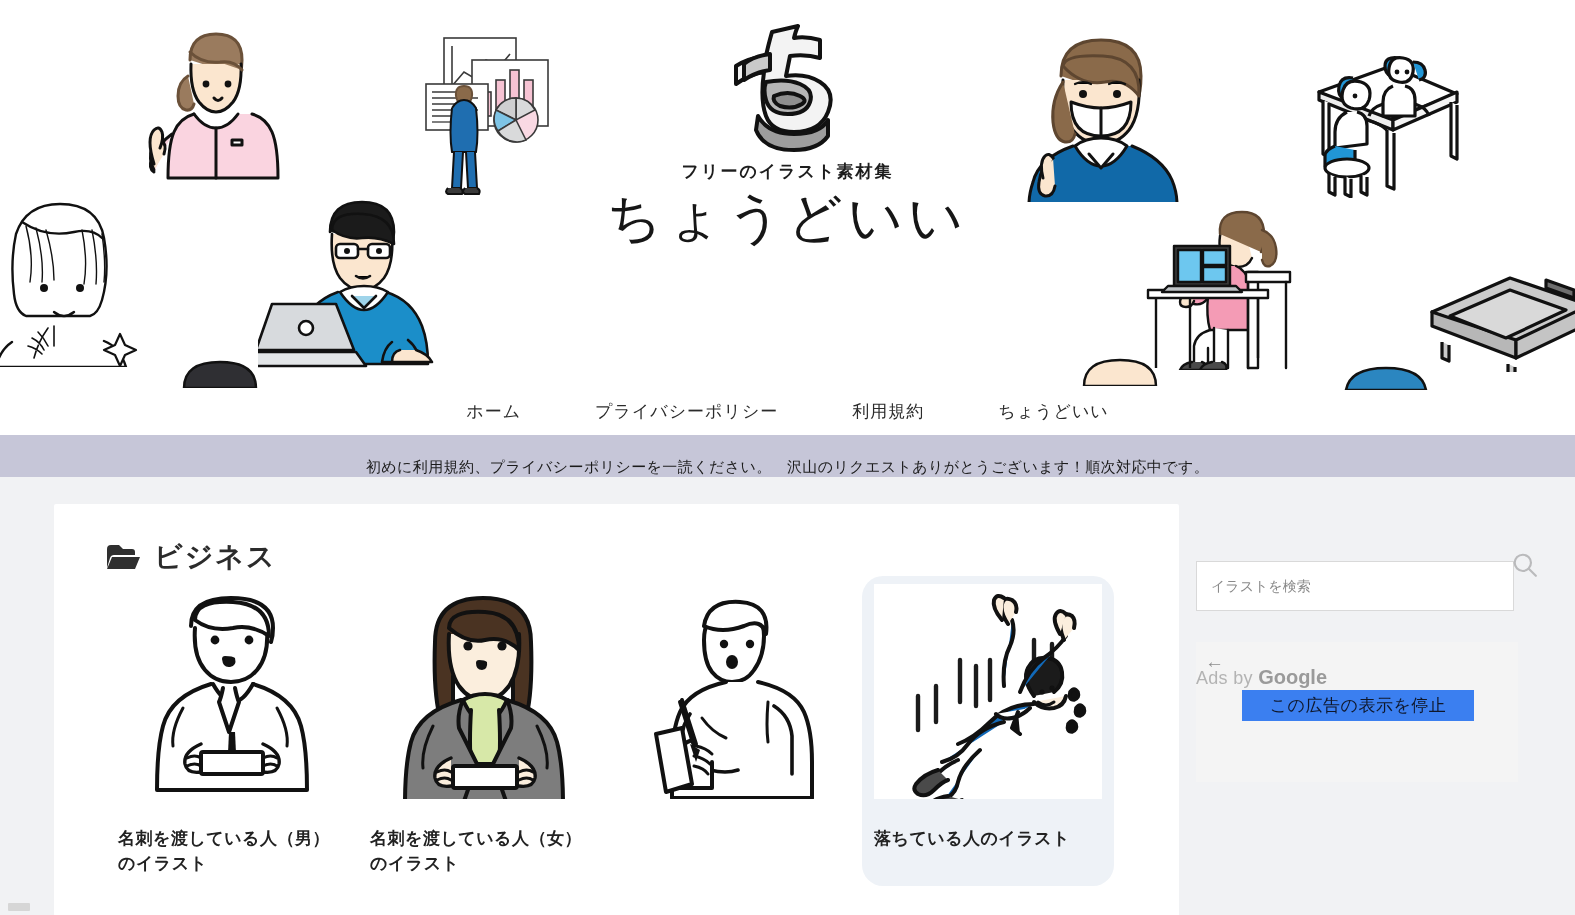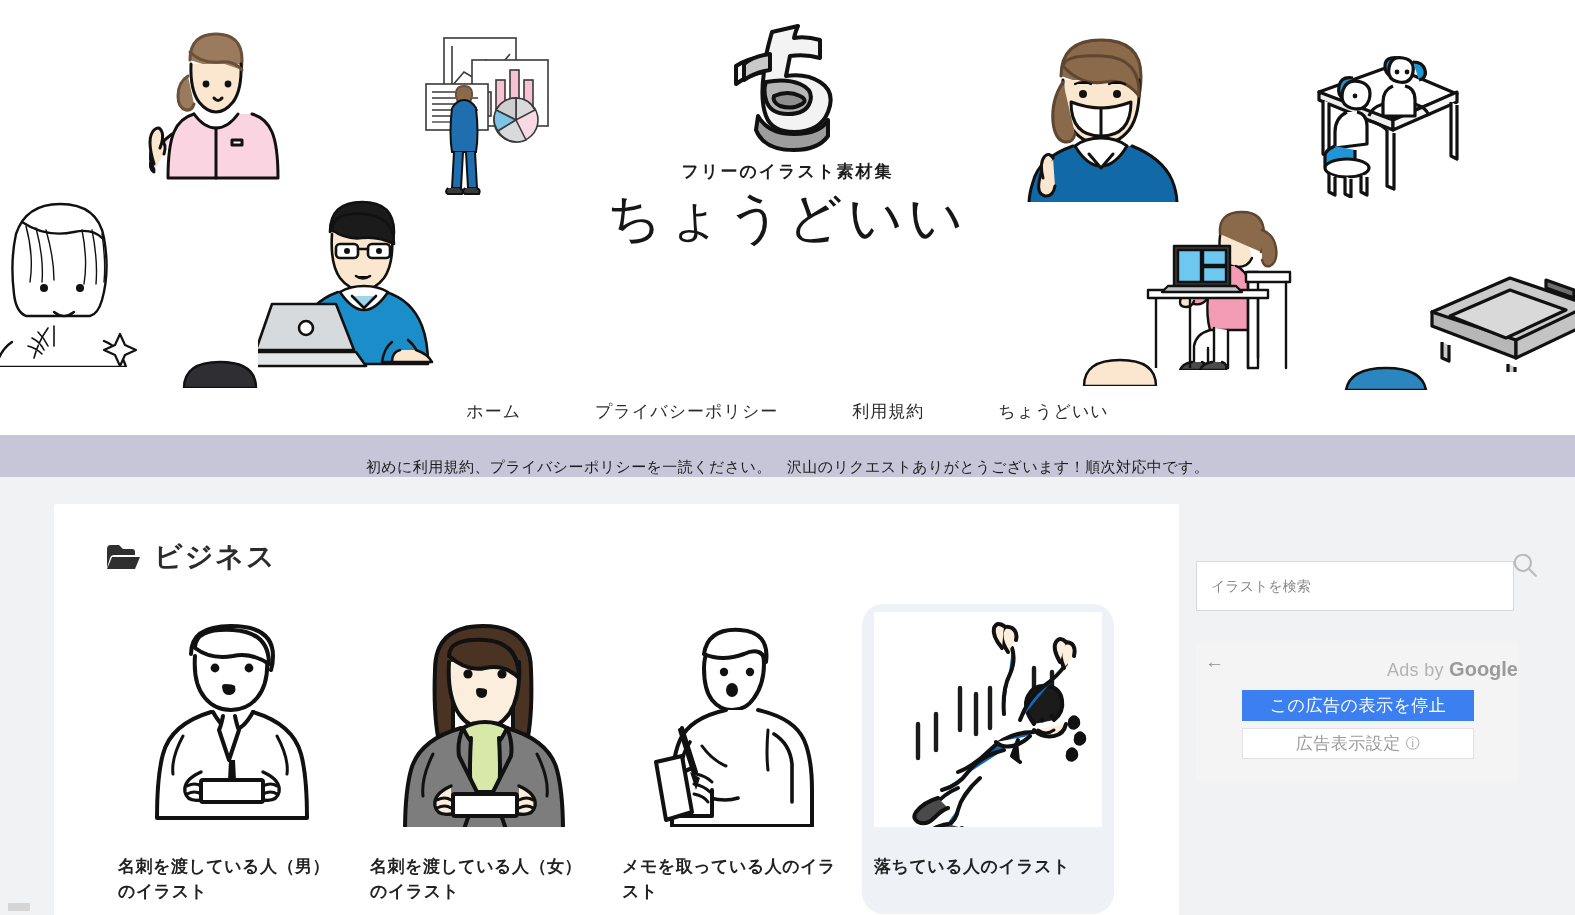--- a/index.html
+++ b/index.html
@@ -93,21 +93,20 @@
     background: #fff;
     border-radius: 2px;
     padding: 34px 42px 0 52px;
     min-height: 412px;
   }
 
   .cat-title {
     display: flex;
     align-items: center;
     gap: 14px;
-    margin-bottom: 28px;
   }
   .cat-title .folder-icon { display: block; }
   .cat-title .cat-label {
     font-size: 28px;
     font-weight: 700;
     color: #2b2b2b;
     letter-spacing: 2px;
   }
 
   .grid {
@@ -177,22 +176,22 @@
   .ad-back {
     position: absolute;
     left: 9px; top: 10px;
     font-size: 19px;
     color: #8d8d8d;
     cursor: pointer;
     line-height: 1;
   }
   .ad-byline {
     position: absolute;
-    left: 0; right: 0; top: 16px;
-    text-align: right;
+    left: 0; right: 0; top: 24px;
+    text-align: left;
     font-size: 18px;
     color: #b3b3b3;
     letter-spacing: .3px;
   }
   .ad-byline .g {
     color: #9a9a9a;
     font-weight: 700;
     font-size: 20px;
     letter-spacing: 0;
   }
@@ -203,21 +202,21 @@
     height: 31px;
     display: flex;
     align-items: center;
     justify-content: center;
     font-size: 17px;
     cursor: pointer;
   }
   .ad-btn-primary {
     top: 48px;
     background: #3b7ff0;
-    color: #ffffff;
+    color: #0f172a;
     letter-spacing: .5px;
   }
   .ad-btn-secondary {
     top: 86px;
     background: #fff;
     color: #9b9b9b;
     border: 1px solid #e2e2e2;
     letter-spacing: .5px;
     gap: 5px;
   }
@@ -576,21 +575,20 @@
                 <path d="M44 116 l14 44" stroke-width="4"></path>
                 <path d="M52 160 l10 6 l-4 12 Z" fill="#111" stroke="none"></path>
                 <g stroke-width="3">
                   <path d="M58 162 q10 2 16 8"></path>
                     <path d="M56 172 q10 2 16 8"></path>
                   <path d="M56 182 q10 2 14 8"></path>
                 </g>
               </g>
             </svg>
           </div>
-          <div class="tile-caption">メモを取っている人のイラスト</div>
         </div>
 
         <div class="tile active">
           <div class="tile-img">
             <svg width="208" height="215" viewBox="0 0 208 215">
               <g stroke="#111" stroke-width="4" stroke-linejoin="round" stroke-linecap="round">
                 <g stroke-width="4.4" stroke="#1b1b1b">
                   <line x1="34" y1="112" x2="34" y2="146"></line>
                   <line x1="52" y1="102" x2="52" y2="138"></line>
                   <line x1="76" y1="76" x2="76" y2="118"></line>
@@ -642,23 +640,19 @@
         </svg>
       </div>
 
       <div class="ad-panel">
         <div class="ad-back">←</div>
         <div class="ad-byline">
           <span>Ads by</span>
           <span class="g">Google</span>
         </div>
         <div class="ad-btn ad-btn-primary">この広告の表示を停止</div>
-        <div class="ad-btn ad-btn-secondary">
-          <span>広告表示設定</span>
-          <span class="info-icon">ⓘ</span>
-        </div>
       </div>
 
     </div>
   </div>
 
   <div class="scroll-nub"></div>
 </div>
 
 </body></html>

